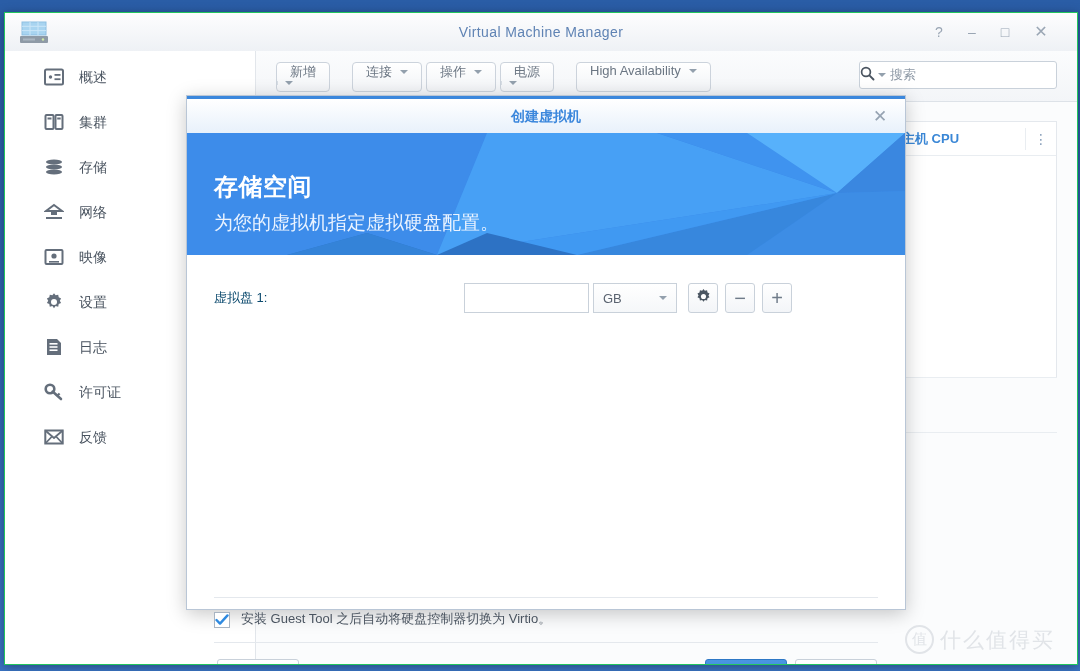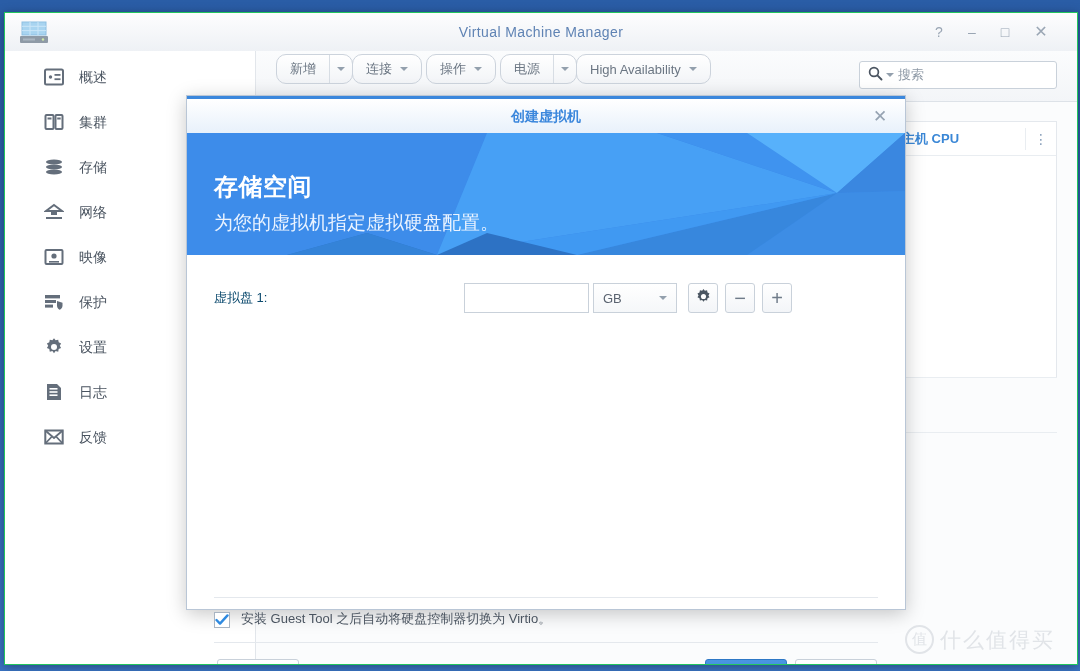--- a/index.html
+++ b/index.html
@@ -86,28 +86,29 @@
     right: 0; bottom: 0;
     background: #fbfcfd;
   }
   #toolbar {
     position: absolute; left: 0; top: 0;
     width: 100%; height: 50px;
     background: linear-gradient(180deg,#fbfcfd 0%, #f3f5f8 100%);
     border-bottom: 1px solid #dde2e8;
   }
   .tb-group {
-    position: absolute; top: 3px;
+    position: absolute; top: 11px;
     height: 28px;
     display: inline-flex;
     border: 1px solid #ccd3dc;
-    border-radius: 10px;
+    border-radius: 4px;
     background: linear-gradient(180deg,#ffffff 0%, #f2f4f7 100%);
     overflow: hidden;
     cursor: default;
+    flex-direction: column;
   }
   .tb-main {
     display: inline-flex; align-items: center;
     padding: 0 13px;
     font-size: 13px; color: #6b7683;
     white-space: nowrap;
   }
   .tb-split {
     display: inline-flex; align-items: center; justify-content: center;
     width: 22px;
@@ -121,21 +122,21 @@
   }
   .tb-inline-caret { margin-left: 8px; }
 
   #search-box {
     position: absolute; right: 20px; top: 10px;
     width: 198px; height: 28px;
     background: #ffffff;
     border: 1px solid #c9d1da;
     border-radius: 3px;
     display: flex; align-items: center;
-    padding: 0 8px;
+    padding: 0 0;
     box-sizing: border-box;
   }
   #search-text {
     font-size: 13px; color: #8d98a5;
     margin-left: 4px;
   }
 
   
   #cpu-card {
     position: absolute; right: 20px; top: 70px;
@@ -386,31 +387,20 @@
       <span class="nav-icon">
         <svg width="20" height="18" viewBox="0 0 20 18">
             <rect x="1.5" y="2" width="17" height="14" rx="1" fill="none" stroke="#646e7b" stroke-width="2"></rect>
             <circle cx="10" cy="8" r="2.6" fill="#646e7b"></circle>
             <rect x="5" y="13" width="10" height="1.6" fill="#646e7b"></rect>
           </svg>
       </span>
       <span class="nav-label">映像</span>
     </div>
 
-    <div class="nav-item">
-      <span class="nav-icon">
-        <svg width="20" height="18" viewBox="0 0 20 18">
-            <rect x="1" y="2" width="15" height="3.4" fill="#646e7b"></rect>
-            <rect x="1" y="7" width="11" height="3" fill="#646e7b"></rect>
-            <rect x="1" y="11.6" width="8" height="3" fill="#646e7b"></rect>
-            <path d="M13 8 L18.5 9.8 V13 C18.5 15.2 16 16.6 15.7 16.8 C15.4 16.6 13 15.2 13 13 Z" fill="#646e7b"></path>
-          </svg>
-      </span>
-      <span class="nav-label">保护</span>
-    </div>
 
     <div class="nav-item">
       <span class="nav-icon">
         <svg width="20" height="20" viewBox="0 0 20 20">
             <path d="M10 1.2 l1.6 2.1 2.6-.6 .5 2.6 2.4 1.1 -1.3 2.3 1.3 2.3 -2.4 1.1 -.5 2.6 -2.6-.6 -1.6 2.1 -1.6-2.1 -2.6 .6 -.5-2.6 -2.4-1.1 1.3-2.3 -1.3-2.3 2.4-1.1 .5-2.6 2.6 .6 Z" fill="#646e7b"></path>
             <circle cx="10" cy="10" r="3" fill="#ffffff"></circle>
           </svg>
       </span>
       <span class="nav-label">设置</span>
     </div>
@@ -420,20 +410,30 @@
         <svg width="20" height="18" viewBox="0 0 20 18">
             <path d="M3 1 H13 L17 5 V17 H3 Z" fill="#646e7b"></path>
             <rect x="5.5" y="5" width="8" height="1.6" fill="#ffffff"></rect>
             <rect x="5.5" y="8.2" width="8" height="1.6" fill="#ffffff"></rect>
             <rect x="5.5" y="11.4" width="8" height="1.6" fill="#ffffff"></rect>
           </svg>
       </span>
       <span class="nav-label">日志</span>
     </div>
 
+    <div class="nav-item">
+      <span class="nav-icon">
+        <svg width="20" height="18" viewBox="0 0 20 18">
+            <circle cx="6" cy="6" r="4.3" fill="none" stroke="#646e7b" stroke-width="2.6"></circle>
+            <path d="M8.6 8.6 L17 16" stroke="#646e7b" stroke-width="2.6" fill="none" stroke-linecap="round"></path>
+            <path d="M13.5 12.5 L15.6 10.5" stroke="#646e7b" stroke-width="2.2"></path>
+          </svg>
+      </span>
+      <span class="nav-label">许可证</span>
+    </div>
 
     <div class="nav-item">
       <span class="nav-icon">
         <svg width="20" height="18" viewBox="0 0 20 18">
             <rect x="1.3" y="2.5" width="17.4" height="13" fill="none" stroke="#646e7b" stroke-width="2"></rect>
             <path d="M1.3 2.5 L10 10 L18.7 2.5 M1.3 15.5 L7.5 9 M18.7 15.5 L12.5 9" fill="none" stroke="#646e7b" stroke-width="1.8"></path>
           </svg>
       </span>
       <span class="nav-label">反馈</span>
     </div>

